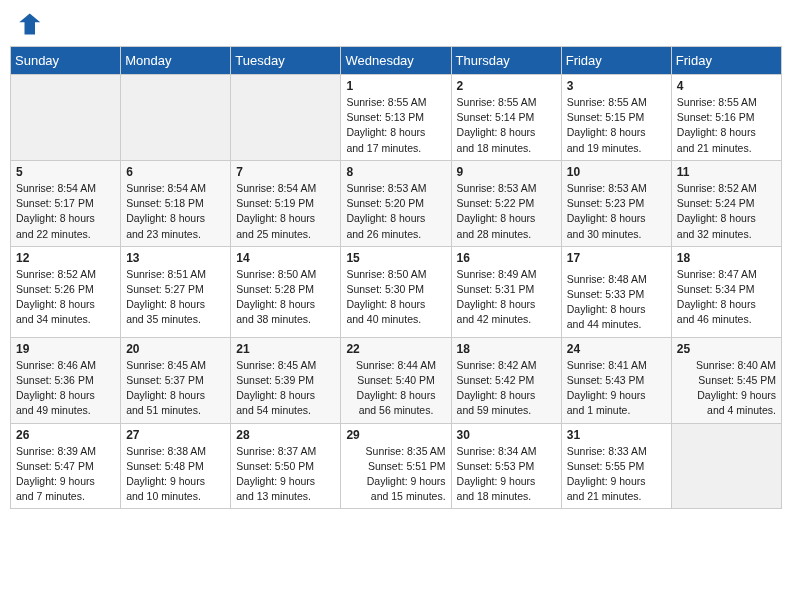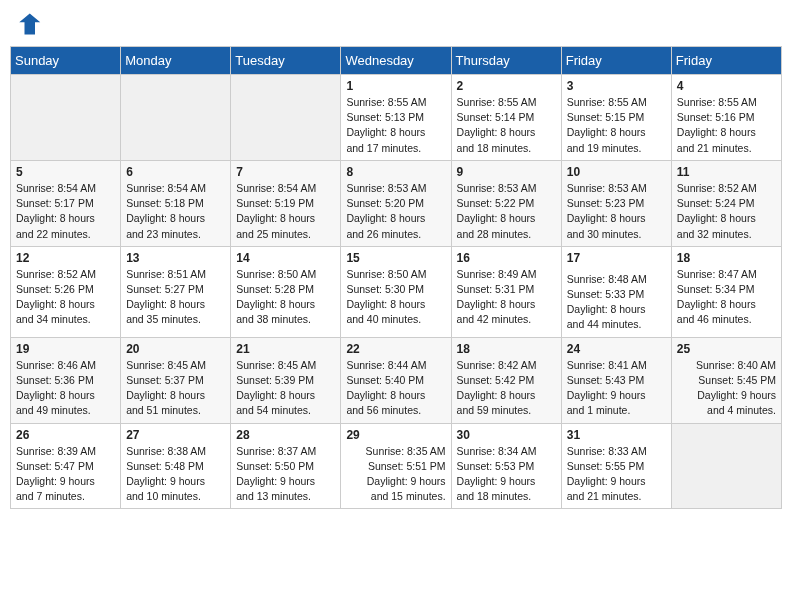--- a/index.html
+++ b/index.html
@@ -254,21 +254,21 @@
         </td>
         <td>
           <span class="day-num">21</span>
           <div class="day-info" style="white-space: pre-wrap;">Sunrise: 8:45 AM
 Sunset: 5:39 PM
 Daylight: 8 hours
 and 54 minutes.</div>
         </td>
         <td>
           <span class="day-num">22</span>
-          <div class="day-info" style="white-space: pre-wrap;">Sunrise: 8:44 AM
+          <div class="day-info" style="white-space: pre-wrap; text-align: center;">Sunrise: 8:44 AM
 Sunset: 5:40 PM
 Daylight: 8 hours
 and 56 minutes.</div>
         </td>
         <td>
           <span class="day-num">18</span>
           <div class="day-info" style="white-space: pre-wrap;">Sunrise: 8:42 AM
 Sunset: 5:42 PM
 Daylight: 8 hours
 and 59 minutes.</div>

